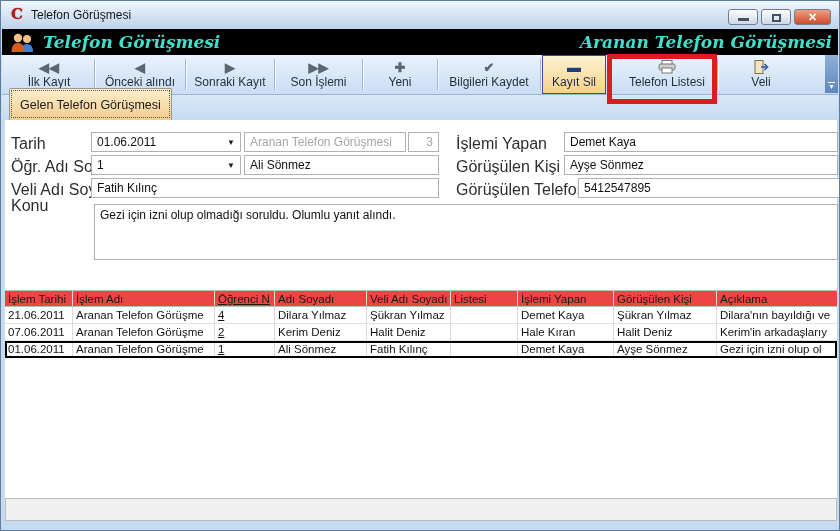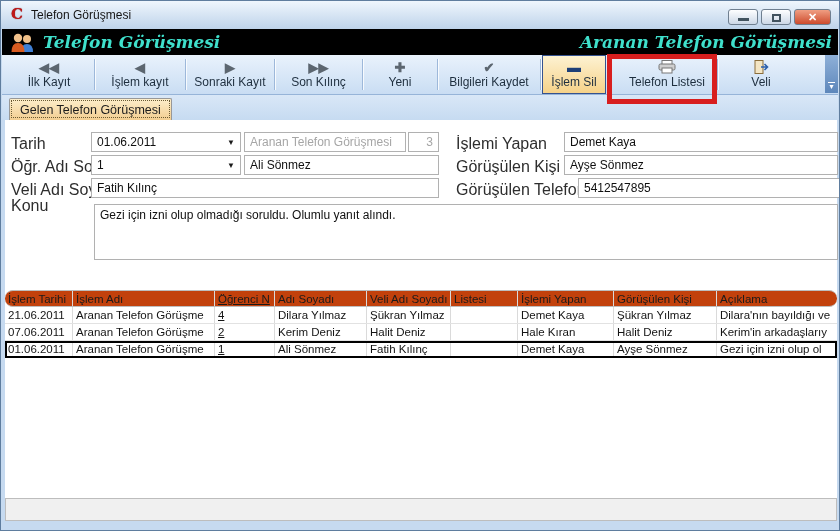--- a/index.html
+++ b/index.html
@@ -46,40 +46,40 @@
   .overflow-grip .bar{width:7px;height:1px;background:#fff;margin-bottom:1px;}
   .overflow-grip .chev{font-size:8px;line-height:6px;}
 
   
   .redbox{position:absolute;left:606px;top:53px;width:110px;height:50px;
           border:5px solid #d81e1e;z-index:60;}
 
   
   .tabstrip{position:absolute;left:1px;top:94px;right:1px;height:25px;
             background:linear-gradient(#d9e7f7,#c6dbf1);}
-  .tab{position:absolute;left:7px;bottom:0;height:22px;padding:0 10px;
+  .tab{position:absolute;left:7px;bottom:0;height:32px;padding:0 10px;
        background:linear-gradient(#fceecb,#f2cd90);border:1px solid #989898;border-bottom:none;
        border-radius:2px 2px 0 0;display:flex;align-items:center;font-size:12.5px;color:#1c1c1c;
        outline:1px dotted #6b5b33;outline-offset:-3px;margin-top:41px;}
 
   
   .content{position:absolute;left:4px;top:119px;width:832px;height:378px;background:#fff;}
   .flabel{position:absolute;font-size:16px;color:#2e2e2e;white-space:nowrap;}
   .field{position:absolute;height:20px;background:#fff;border:1px solid #b1b1b1;
          font-size:12px;color:#101010;display:flex;align-items:center;padding:0 5px;white-space:nowrap;overflow:hidden;}
   .field .caret{margin-left:auto;font-size:8px;color:#1a1a1a;}
   .field.grayed{color:#a6a6a6;}
   .field.num{justify-content:flex-end;color:#a6a6a6;}
   .konu-box{position:absolute;left:89px;top:84px;width:744px;height:56px;
             border:1px solid #b1b1b1;font-size:12px;color:#101010;padding:3px 5px;overflow:hidden;}
 
   
   .grid{position:absolute;left:0;top:170px;width:832px;font-size:11.5px;color:#141414;}
   .grow{display:flex;height:17px;border-bottom:1px solid #e2e2e2;background:#fff;}
-  .grow.ghead{background:#c2410c;border-top:1px solid #bdbdbd;border-bottom:1px solid #bdbdbd;color:#1a1a1a;border-radius:8px;}
+  .grow.ghead{background:#ef4444;border-top:1px solid #bdbdbd;border-bottom:1px solid #bdbdbd;color:#1a1a1a;}
   .gcell{padding:1px 3px;border-right:1px solid #dadada;white-space:nowrap;overflow:hidden;line-height:14px;}
   .c0{width:68px;}.c1{width:142px;}.c2{width:60px;text-decoration:underline;}.c3{width:92px;}.c4{width:84px;}
   .c5{width:67px;}.c6{width:96px;}.c7{width:103px;}.c8{width:120px;border-right:none;}
   .grow.selected{outline:2px solid #000;outline-offset:-2px;}
 
   
   .statusbar{position:absolute;left:4px;top:497px;width:832px;height:23px;
              background:#f0f0f0;border:1px solid #bdbdbd;}
 </style>
 </head>
@@ -113,46 +113,46 @@
   </div>
 
   <div class="toolbar">
     <div class="tbtn" style="width:88px">
       <span class="glyph">◀◀</span>
       <span>İlk Kayıt</span>
     </div>
     <div class="tsep"></div>
     <div class="tbtn" style="width:88px">
       <span class="glyph">◀</span>
-      <span>İşlem kayıt</span>
+      <span>Önceki alındı</span>
     </div>
     <div class="tsep"></div>
     <div class="tbtn" style="width:86px">
       <span class="glyph">▶</span>
       <span>Sonraki Kayıt</span>
     </div>
     <div class="tsep"></div>
     <div class="tbtn" style="width:85px">
       <span class="glyph">▶▶</span>
-      <span>Son Kılınç</span>
+      <span>Son İşlemi</span>
     </div>
     <div class="tsep"></div>
     <div class="tbtn" style="width:72px">
       <span class="glyph">✚</span>
       <span>Yeni</span>
     </div>
     <div class="tsep"></div>
     <div class="tbtn" style="width:100px">
       <span class="glyph">✔</span>
       <span>Bilgileri Kaydet</span>
     </div>
     <div class="tsep"></div>
     <div class="tbtn checked" style="width:64px">
       <span class="glyph">▬</span>
-      <span>İşlem Sil</span>
+      <span>Kayıt Sil</span>
     </div>
     <div class="tbtn" style="width:98px;margin-left:12px">
       <svg width="18" height="14" viewBox="0 0 18 14">
         <rect x="4" y="0.5" width="10" height="4" fill="#fff" stroke="#777"></rect>
         <rect x="1" y="4" width="16" height="6" rx="1.5" fill="#cfcfcf" stroke="#777"></rect>
         <rect x="4" y="8" width="10" height="5" fill="#fff" stroke="#777"></rect>
       </svg>
       <span>Telefon Listesi</span>
     </div>
     <div class="tsep"></div>

